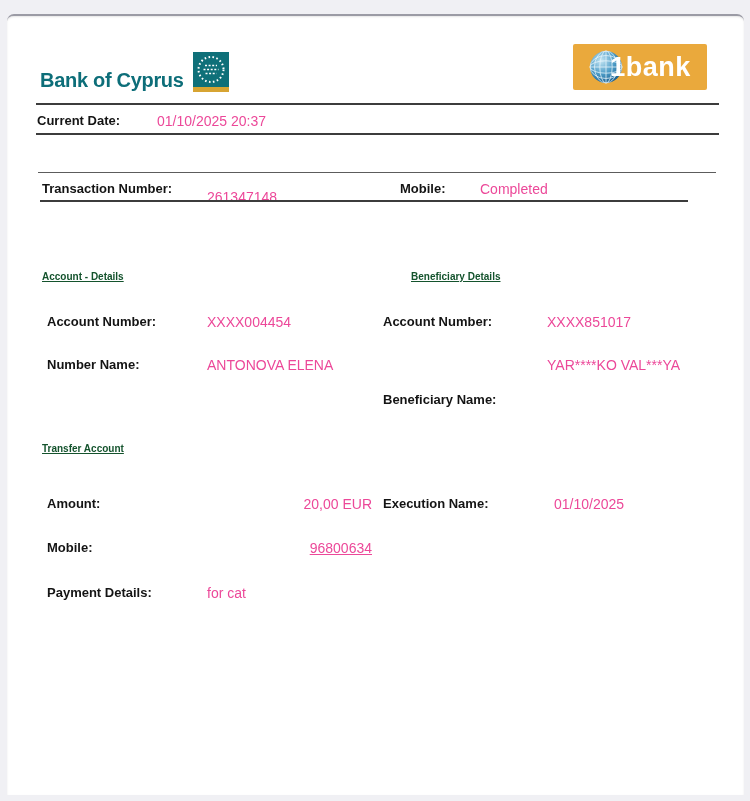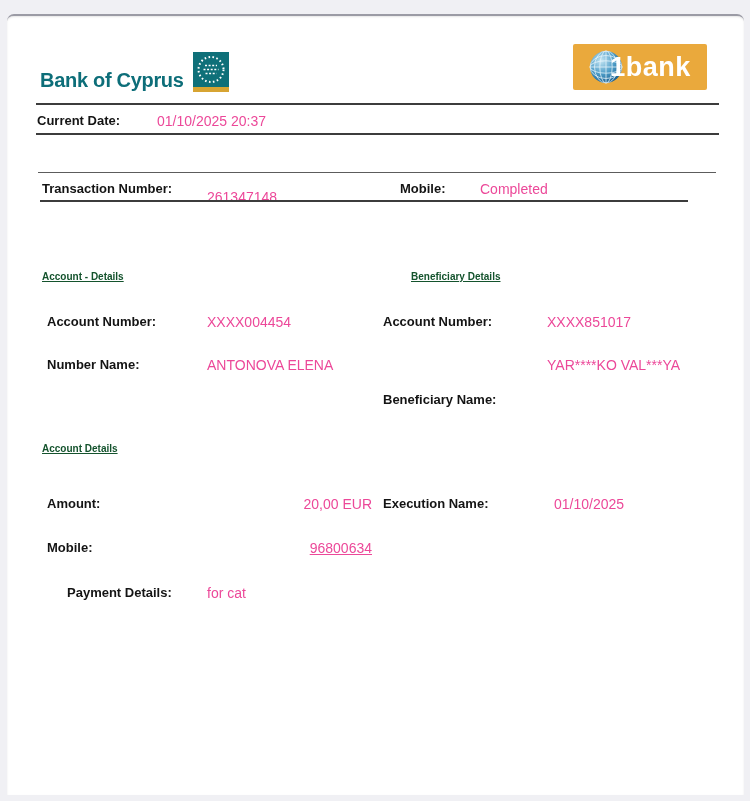--- a/index.html
+++ b/index.html
@@ -103,32 +103,32 @@
     <span class="abs value" style="left:540px; top:298px;">XXXX851017</span>
   </div>
 
   <div>
     <span class="abs label" style="left:40px; top:341px;">Number Name:</span>
     <span class="abs value" style="left:200px; top:341px;">ANTONOVA ELENA</span>
     <span class="abs label" style="left:376px; top:332px;margin-top:44px;">Beneficiary Name:</span>
     <span class="abs value" style="left:540px; top:341px;">YAR****KO VAL***YA</span>
   </div>
 
-  <span class="abs heading" style="left:35px; top:427px;">Account Details</span>
+  <span class="abs heading" style="left:35px; top:427px;">Transfer Account</span>
 
   <div>
     <span class="abs label" style="left:40px; top:480px;">Amount:</span>
     <span class="abs value amt-col" style="left:200px; top:480px;">20,00 EUR</span>
     <span class="abs label" style="left:376px; top:480px;">Execution Name:</span>
     <span class="abs value" style="left:540px; top:480px;margin-left:7px;">01/10/2025</span>
   </div>
 
   <div>
     <span class="abs label" style="left:40px; top:524px;">Mobile:</span>
     <span class="abs value amt-col" style="left:200px; top:524px;text-decoration:underline;">96800634</span>
   </div>
 
   <div>
-    <span class="abs label" style="left:40px; top:569px;margin-left:20px;">Payment Details:</span>
+    <span class="abs label" style="left:40px; top:569px;">Payment Details:</span>
     <span class="abs value" style="left:200px; top:569px;">for cat</span>
   </div>
 
 </div>
 
 </body></html>

